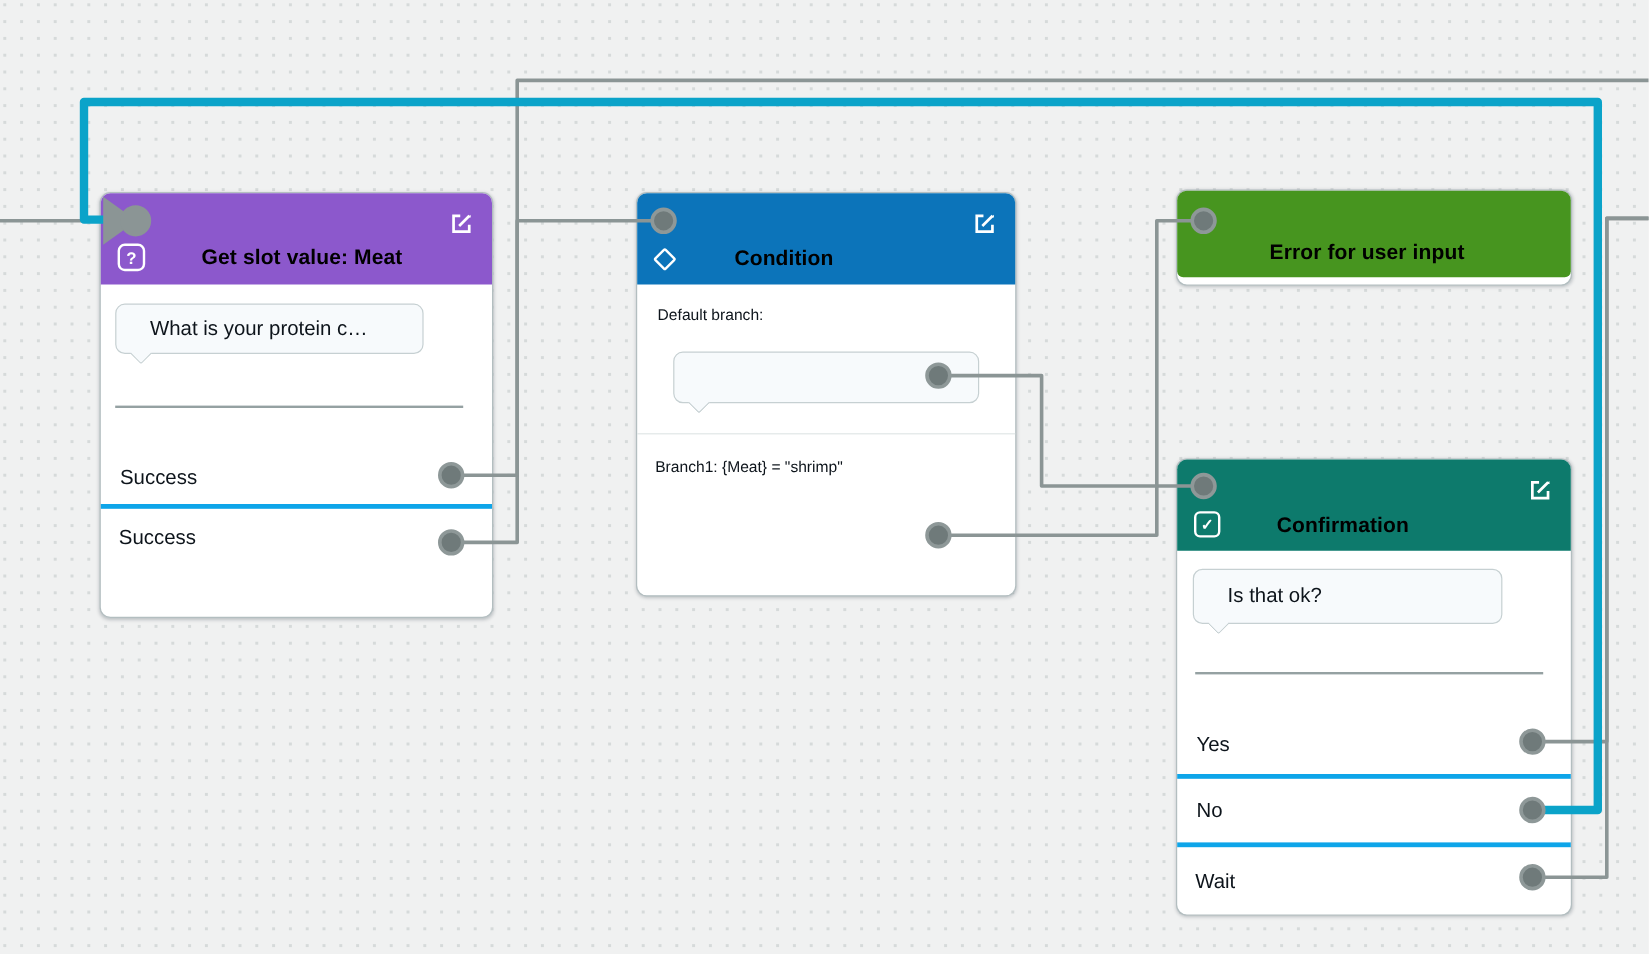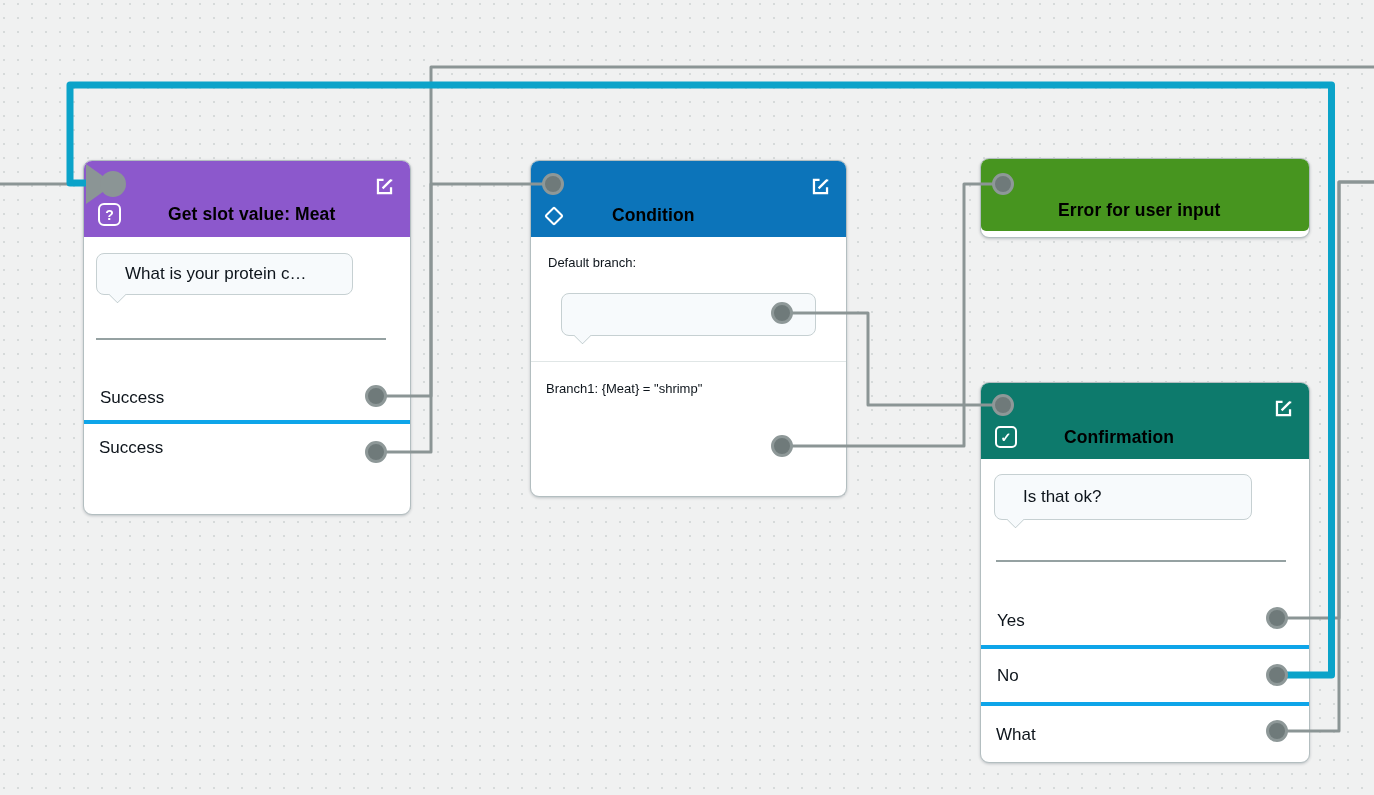--- a/index.html
+++ b/index.html
@@ -163,21 +163,21 @@
       <div class="tail"></div>
     </div>
     <div class="inner-hr" style="left:15px;width:290px;top:177px;"></div>
     <div class="row bordered" style="top:213px;height:53px;">
       <span>Yes</span>
     </div>
     <div class="row bordered" style="top:266px;height:57px;">
       <span>No</span>
     </div>
     <div class="row" style="top:323px;height:58px;">
-      <span>What</span>
+      <span>Wait</span>
     </div>
   </div>
 
   <svg id="wires" width="1374" height="795" viewBox="0 0 1374 795">
 
     <path d="M376 452 H431 V67 H1374" fill="none" stroke="#8b9595" stroke-width="3" stroke-linejoin="round"></path>
     <path d="M376 396 H431 V184 H553" fill="none" stroke="#8b9595" stroke-width="3" stroke-linejoin="round"></path>
     <path d="M782 313 H868 V405 H1003" fill="none" stroke="#8b9595" stroke-width="3" stroke-linejoin="round"></path>
     <path d="M782 446 H964 V184 H1003" fill="none" stroke="#8b9595" stroke-width="3" stroke-linejoin="round"></path>
     <path d="M1277 618 H1339 V182 H1374" fill="none" stroke="#8b9595" stroke-width="3" stroke-linejoin="round"></path>

